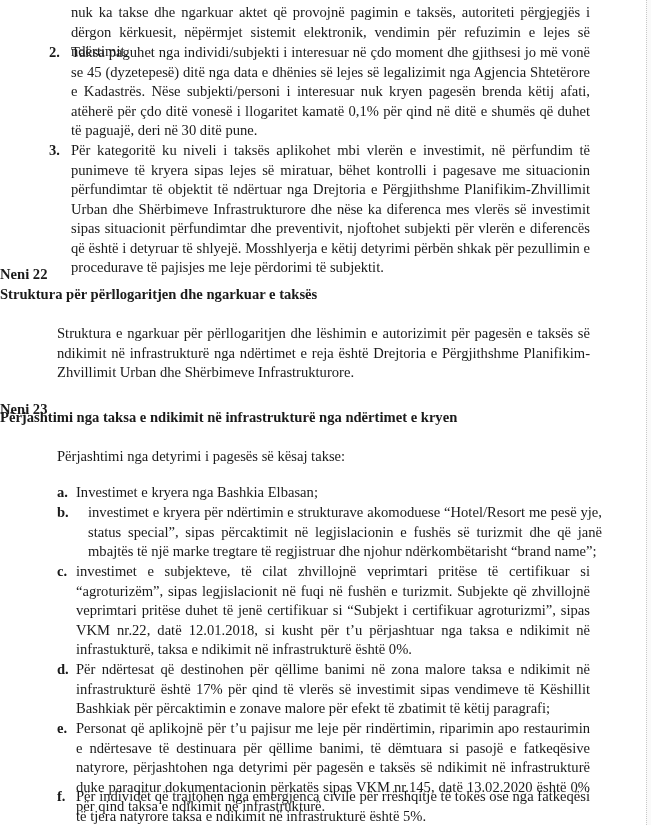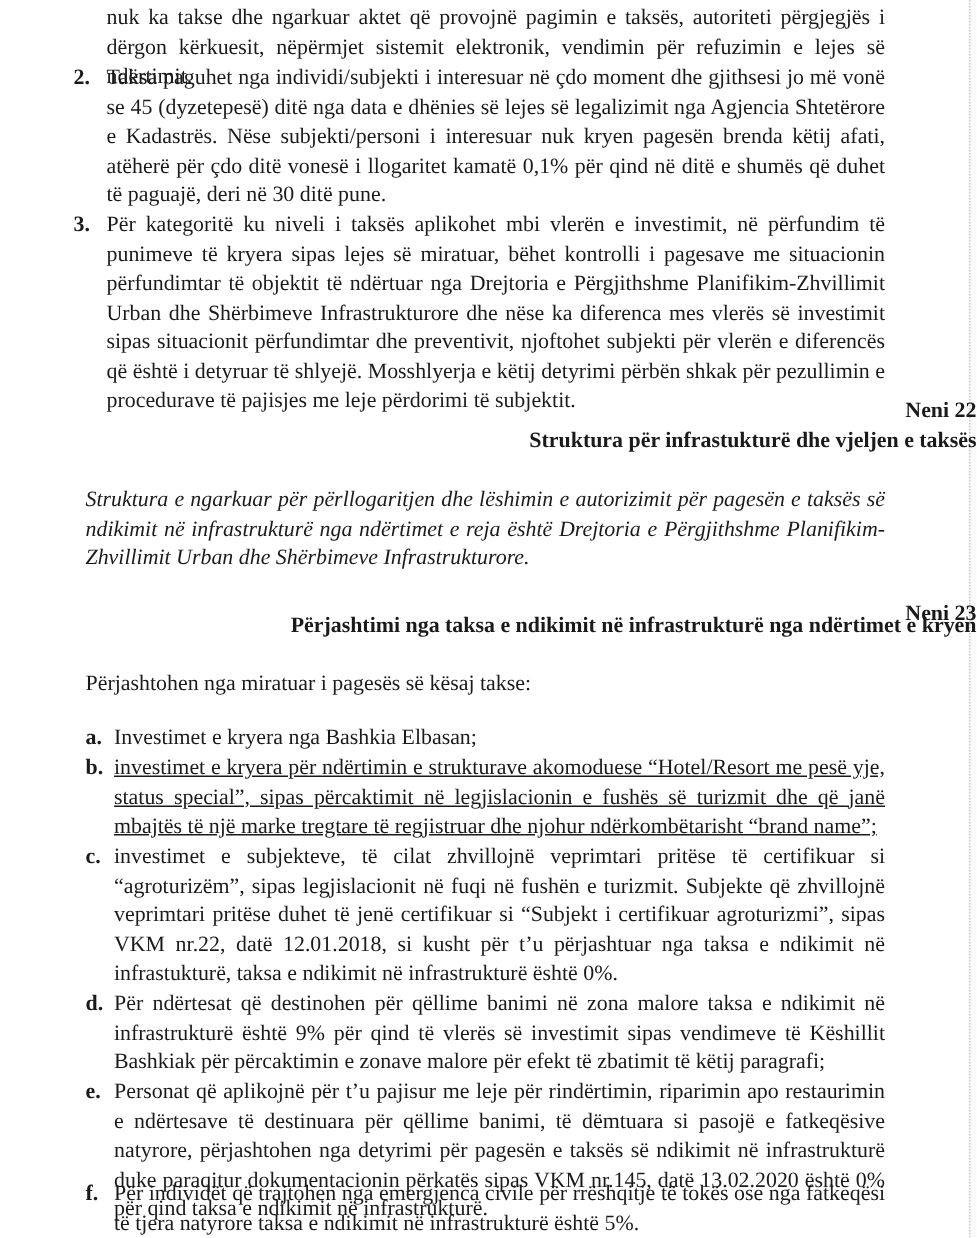--- a/index.html
+++ b/index.html
@@ -8,21 +8,21 @@
     font-family:"Liberation Serif", "DejaVu Serif", serif; color:#1a1a1a;
   }
   .edge {
     position:absolute; top:0; right:0; width:4px; height:825px;
     border-left:1px dotted #c8c8c8; background:#fafafa;
   }
   .page { position:absolute; left:0; top:0; width:640px; }
   .item { position:absolute; }
   .num { position:absolute; left:49px; font-weight:bold; font-size:14.6px; line-height:19.5px; }
   .body { position:absolute; font-size:14.6px; line-height:19.5px; text-align:justify; text-align-last:left; }
-  .heading { position:absolute; left:0; width:651px; text-align:right; font-weight:bold; font-size:14.6px; line-height:19.5px; }
+  .heading { position:absolute; left:0; width:651px; text-align:left; font-weight:bold; font-size:14.6px; line-height:19.5px; }
 </style>
 </head>
 <body>
 
 <div class="edge"></div>
 
 <div class="page">
 
   <div class="body" style="left:71px; top:3px; width:519px;">nuk ka takse dhe ngarkuar aktet që provojnë pagimin e taksës, autoriteti përgjegjës i dërgon kërkuesit, nëpërmjet sistemit elektronik, vendimin për refuzimin e lejes së ndërtimit.</div>
 
@@ -30,45 +30,45 @@
     <span class="num" style="left:49px;">2.</span>
     <div class="body" style="left:71px; width:519px;">Taksa paguhet nga individi/subjekti i interesuar në çdo moment dhe gjithsesi jo më vonë se 45 (dyzetepesë) ditë nga data e dhënies së lejes së legalizimit nga Agjencia Shtetërore e Kadastrës. Nëse subjekti/personi i interesuar nuk kryen pagesën brenda këtij afati, atëherë për çdo ditë vonesë i llogaritet kamatë 0,1% për qind në ditë e shumës që duhet të paguajë, deri në 30 ditë pune.</div>
   </div>
 
   <div class="item" style="top:141px;">
     <span class="num" style="left:49px;">3.</span>
     <div class="body" style="left:71px; width:519px;">Për kategoritë ku niveli i taksës aplikohet mbi vlerën e investimit, në përfundim të punimeve të kryera sipas lejes së miratuar, bëhet kontrolli i pagesave me situacionin përfundimtar të objektit të ndërtuar nga Drejtoria e Përgjithshme Planifikim-Zhvillimit Urban dhe Shërbimeve Infrastrukturore dhe nëse ka diferenca mes vlerës së investimit sipas situacionit përfundimtar dhe preventivit, njoftohet subjekti për vlerën e diferencës që është i detyruar të shlyejë. Mosshlyerja e këtij detyrimi përbën shkak për pezullimin e procedurave të pajisjes me leje përdorimi të subjektit.</div>
   </div>
 
   <div class="heading" style="top:265px;">Neni 22</div>
-  <div class="heading" style="top:285px;">Struktura për infrastukturë dhe vjeljen e taksës</div>
-  <div class="body" style="left:57px; top:324px; width:533px;font-style:italic;">Struktura e ngarkuar për përllogaritjen dhe lëshimin e autorizimit për pagesën e taksës së ndikimit në infrastrukturë nga ndërtimet e reja është Drejtoria e Përgjithshme Planifikim-Zhvillimit Urban dhe Shërbimeve Infrastrukturore.</div>
+  <div class="heading" style="top:285px;">Struktura për përllogaritjen dhe ngarkuar e taksës</div>
+  <div class="body" style="left:57px; top:324px; width:533px;">Struktura e ngarkuar për përllogaritjen dhe lëshimin e autorizimit për pagesën e taksës së ndikimit në infrastrukturë nga ndërtimet e reja është Drejtoria e Përgjithshme Planifikim-Zhvillimit Urban dhe Shërbimeve Infrastrukturore.</div>
 
   <div class="heading" style="top:400px;">Neni 23</div>
   <div class="heading" style="top:408px;">Përjashtimi nga taksa e ndikimit në infrastrukturë nga ndërtimet e kryen</div>
-  <div class="body" style="left:57px; top:447px; width:533px;">Përjashtohen nga miratuar i pagesës së kësaj takse:</div>
+  <div class="body" style="left:57px; top:447px; width:533px;">Përjashtimi nga detyrimi i pagesës së kësaj takse:</div>
 
   <div class="item" style="top:483px;">
     <span class="num" style="left:57px;">a.</span>
     <div class="body" style="left:76px; width:514px;">Investimet e kryera nga Bashkia Elbasan;</div>
   </div>
 
   <div class="item" style="top:503px;">
     <span class="num" style="left:57px;">b.</span>
-    <div class="body" style="left:76px; width:514px;text-decoration:underline;">investimet e kryera për ndërtimin e strukturave akomoduese “Hotel/Resort me pesë yje, status special”, sipas përcaktimit në legjislacionin e fushës së turizmit dhe që janë mbajtës të një marke tregtare të regjistruar dhe njohur ndërkombëtarisht “brand name”;</div>
+    <div class="body" style="left:88px; width:514px;">investimet e kryera për ndërtimin e strukturave akomoduese “Hotel/Resort me pesë yje, status special”, sipas përcaktimit në legjislacionin e fushës së turizmit dhe që janë mbajtës të një marke tregtare të regjistruar dhe njohur ndërkombëtarisht “brand name”;</div>
   </div>
 
   <div class="item" style="top:562px;">
     <span class="num" style="left:57px;">c.</span>
     <div class="body" style="left:76px; width:514px;">investimet e subjekteve, të cilat zhvillojnë veprimtari pritëse të certifikuar si “agroturizëm”, sipas legjislacionit në fuqi në fushën e turizmit. Subjekte që zhvillojnë veprimtari pritëse duhet të jenë certifikuar si “Subjekt i certifikuar agroturizmi”, sipas VKM nr.22, datë 12.01.2018, si kusht për t’u përjashtuar nga taksa e ndikimit në infrastukturë, taksa e ndikimit në infrastrukturë është 0%.</div>
   </div>
 
   <div class="item" style="top:660px;">
     <span class="num" style="left:57px;">d.</span>
-    <div class="body" style="left:76px; width:514px;">Për ndërtesat që destinohen për qëllime banimi në zona malore taksa e ndikimit në infrastrukturë është 9% për qind të vlerës së investimit sipas vendimeve të Këshillit Bashkiak për përcaktimin e zonave malore për efekt të zbatimit të këtij paragrafi;</div>
+    <div class="body" style="left:76px; width:514px;">Për ndërtesat që destinohen për qëllime banimi në zona malore taksa e ndikimit në infrastrukturë është 17% për qind të vlerës së investimit sipas vendimeve të Këshillit Bashkiak për përcaktimin e zonave malore për efekt të zbatimit të këtij paragrafi;</div>
   </div>
 
   <div class="item" style="top:719px;">
     <span class="num" style="left:57px;">e.</span>
     <div class="body" style="left:76px; width:514px;">Personat që aplikojnë për t’u pajisur me leje për rindërtimin, riparimin apo restaurimin e ndërtesave të destinuara për qëllime banimi, të dëmtuara si pasojë e fatkeqësive natyrore, përjashtohen nga detyrimi për pagesën e taksës së ndikimit në infrastrukturë duke paraqitur dokumentacionin përkatës sipas VKM nr.145, datë 13.02.2020 është 0% për qind taksa e ndikimit në infrastrukturë.</div>
   </div>
 
   <div class="item" style="top:787px;">
     <span class="num" style="left:57px;">f.</span>
     <div class="body" style="left:76px; width:514px;">Për individët që trajtohen nga emergjenca civile për rrëshqitje të tokës ose nga fatkeqësi të tjera natyrore taksa e ndikimit në infrastrukturë është 5%.</div>

